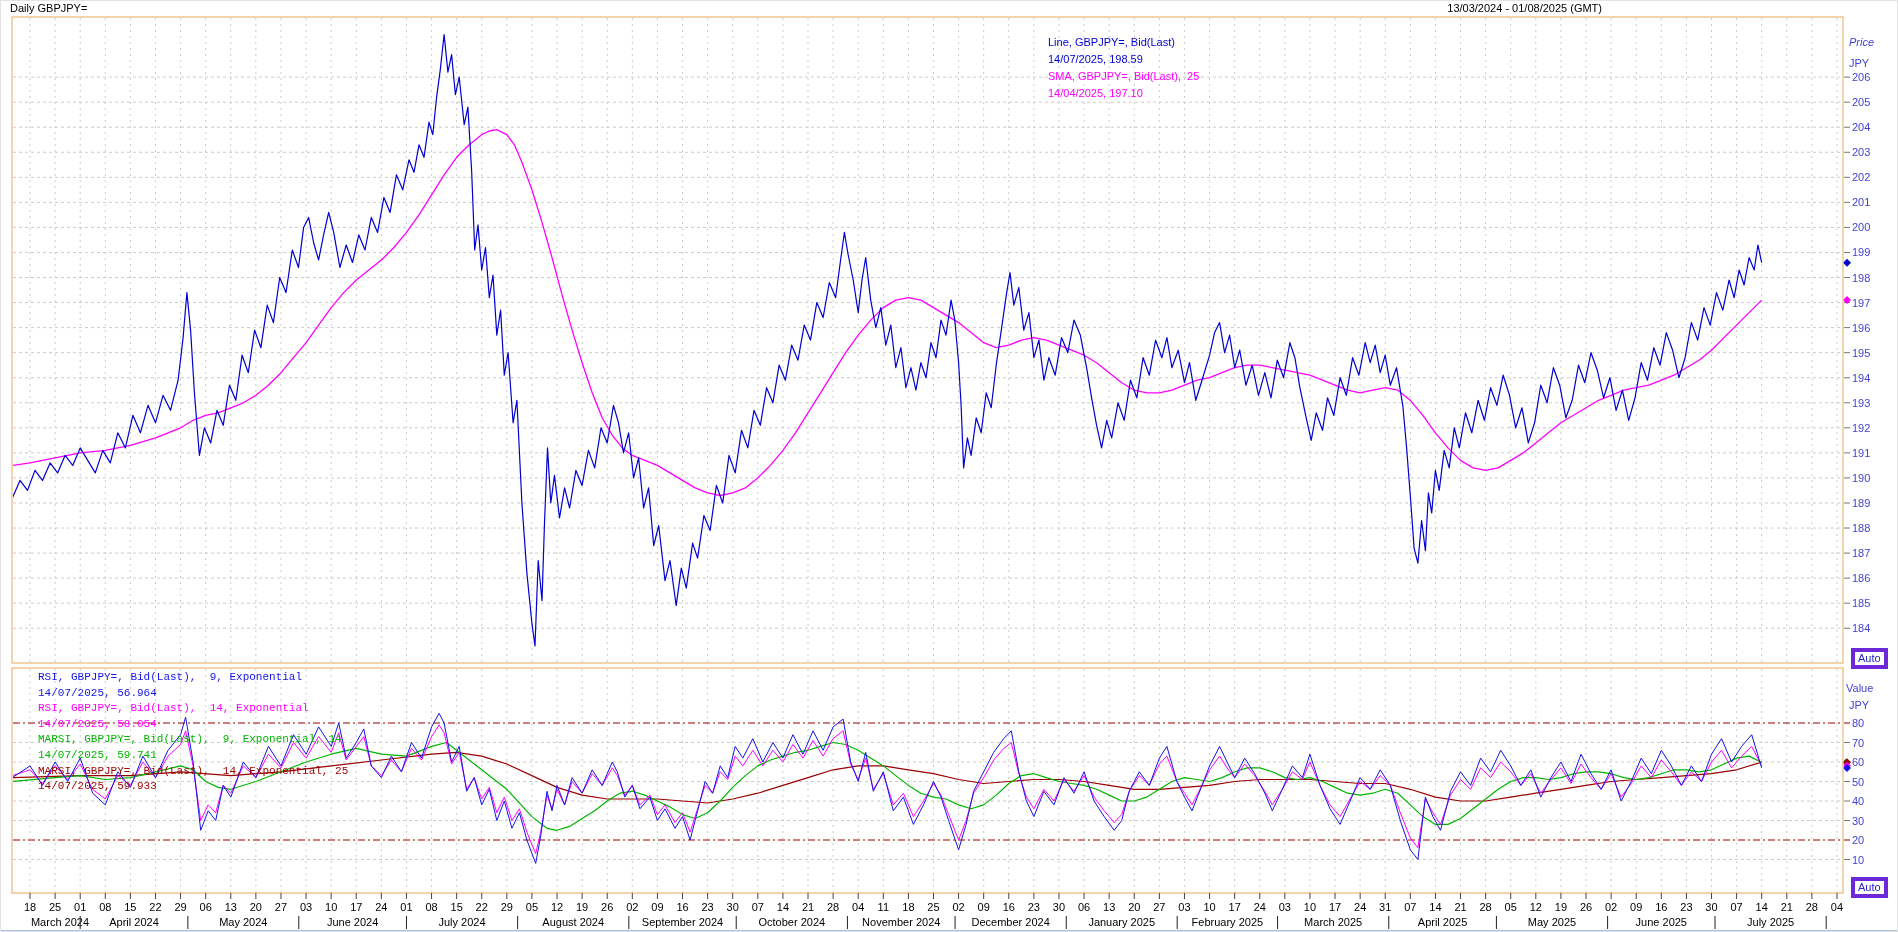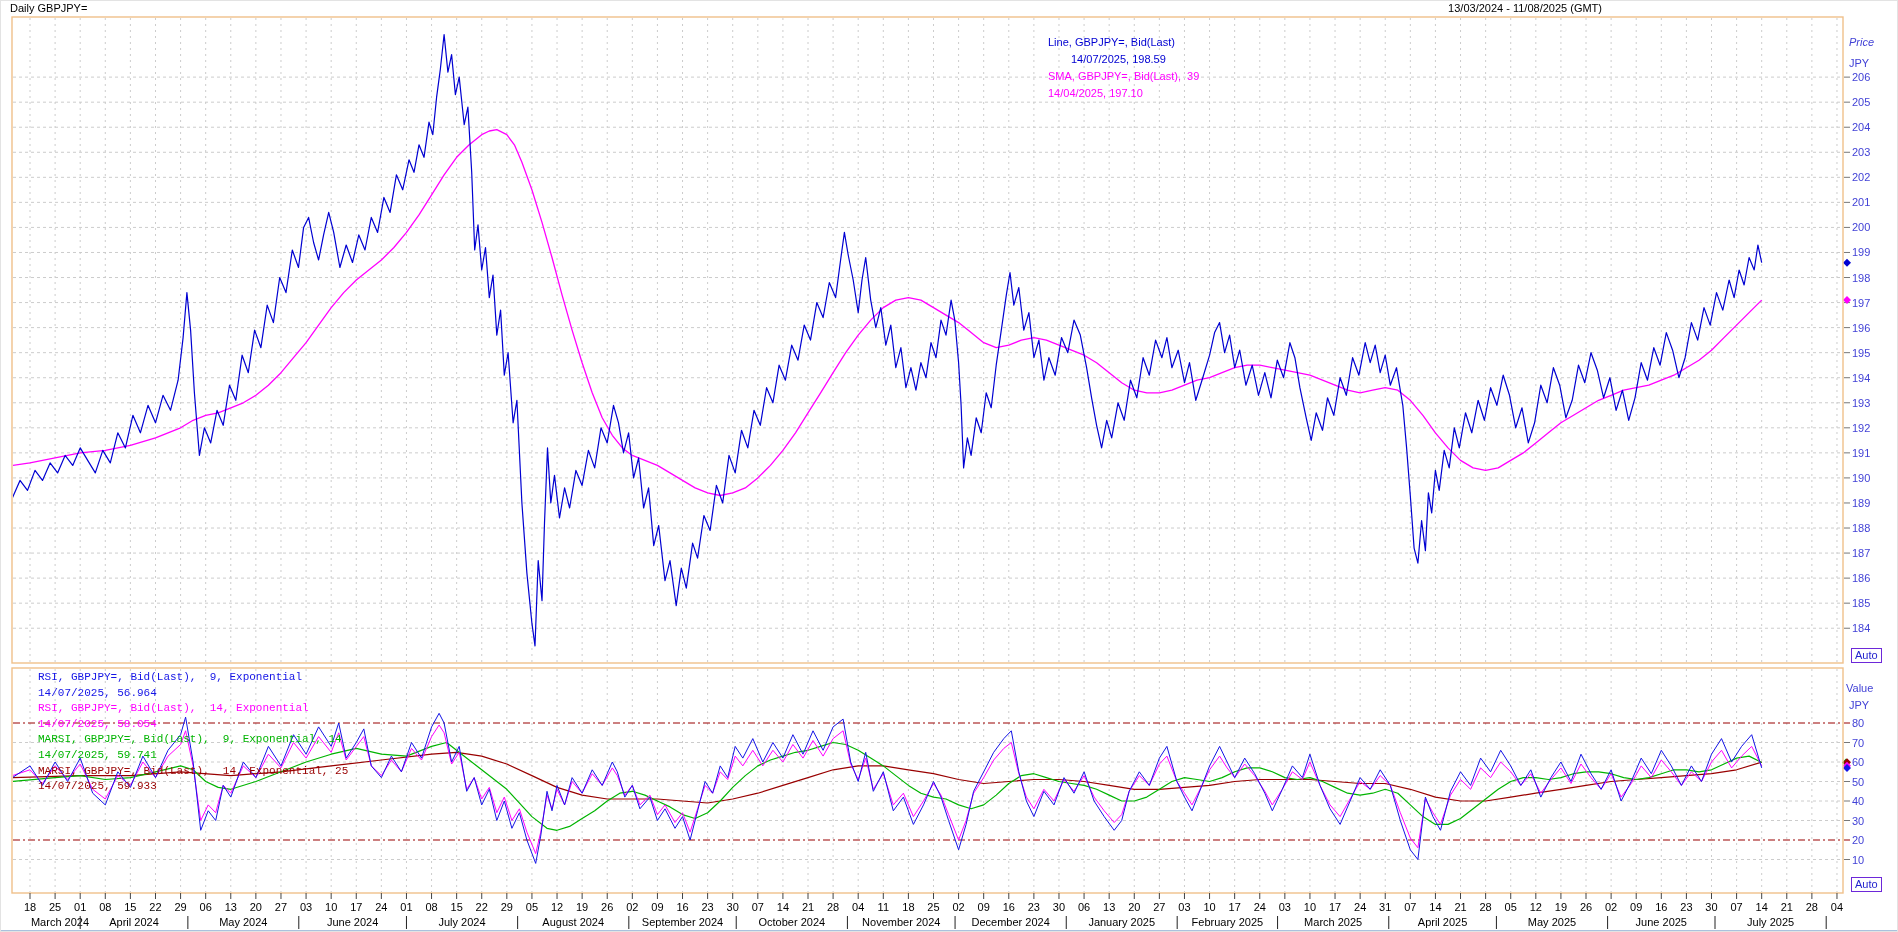--- a/index.html
+++ b/index.html
@@ -11,29 +11,29 @@
   #title{position:absolute;left:10px;top:2px;color:#000;}
   #range{position:absolute;right:6px;top:2px;color:#000;}
   svg{position:absolute;left:0;top:0;z-index:1;}
   svg text{font-family:"Liberation Sans",sans-serif;font-size:11px;}
   .pane-overlay{position:absolute;z-index:2;background:transparent;}
   .txt{position:absolute;z-index:3;white-space:pre;}
   .ax-h{color:#4242d6;}
   .legend{position:absolute;z-index:3;white-space:pre;}
   #main-legend div{height:17px;line-height:17px;}
   #rsi-legend div{height:15.6px;line-height:15.6px;font-family:Liberation Mono, monospace;}
-  .auto-btn{position:absolute;z-index:4;color:#2323cd;border:1px solid #6d28d9;
+  .auto-btn{position:absolute;z-index:4;color:#2323cd;border:4px solid #6d28d9;
             background:#fff;padding:0 3px;height:13px;line-height:13px;box-shadow:0 0 0 1px #fff inset;}
 </style>
 </head>
 <body>
 
 <div id="titlebar">
   <span id="title" class="txt">Daily GBPJPY=</span>
-  <span id="range" class="txt">13/03/2024 - 11/08/2025 (GMT)</span>
+  <span id="range" class="txt">13/03/2024 - 01/08/2025 (GMT)</span>
 </div>
 
 <svg id="cv" width="1898" height="932">
     <defs>
       <clipPath id="c1">
         <rect x="13" y="18" width="1829" height="644"></rect>
       </clipPath>
       <clipPath id="c2">
         <rect x="13" y="669" width="1829" height="223"></rect>
       </clipPath>
@@ -479,17 +479,17 @@
 <div class="pane-overlay" style="left:12px;top:668px;width:1831px;height:225px;"></div>
 
 <div class="txt ax-h" style="left:1849px;top:36px;font-style:italic;">Price</div>
 <div class="txt ax-h" style="left:1849px;top:57px;">JPY</div>
 <div class="txt ax-h" style="left:1846px;top:682px;">Value</div>
 <div class="txt ax-h" style="left:1849px;top:699px;">JPY</div>
 
 <div class="auto-btn" style="left:1851px;top:648px;">Auto</div>
 <div class="auto-btn" style="left:1851px;top:877px;">Auto</div>
 
-<div id="main-legend" class="legend" style="left:1048px;top:34px;"><div style="color: rgb(0, 0, 210);">Line, GBPJPY=, Bid(Last)</div><div style="color: rgb(0, 0, 210); margin-left: 23px;">14/07/2025, 198.59</div><div style="color: rgb(255, 0, 255);">SMA, GBPJPY=, Bid(Last),  39</div><div style="color: rgb(255, 0, 255);">14/04/2025, 197.10</div></div>
+<div id="main-legend" class="legend" style="left:1048px;top:34px;"><div style="color: rgb(0, 0, 210);">Line, GBPJPY=, Bid(Last)</div><div style="color: rgb(0, 0, 210);">14/07/2025, 198.59</div><div style="color: rgb(255, 0, 255);">SMA, GBPJPY=, Bid(Last),  25</div><div style="color: rgb(255, 0, 255);">14/04/2025, 197.10</div></div>
 <div id="rsi-legend" class="legend" style="left:38px;top:670px;"><div style="color: rgb(20, 20, 230);">RSI, GBPJPY=, Bid(Last),  9, Exponential</div><div style="color: rgb(20, 20, 230);">14/07/2025, 56.964</div><div style="color: rgb(255, 0, 255);">RSI, GBPJPY=, Bid(Last),  14, Exponential</div><div style="color: rgb(255, 0, 255);">14/07/2025, 58.054</div><div style="color: rgb(0, 180, 0);">MARSI, GBPJPY=, Bid(Last),  9, Exponential, 14</div><div style="color: rgb(0, 180, 0);">14/07/2025, 59.741</div><div style="color: rgb(153, 0, 0);">MARSI, GBPJPY=, Bid(Last),  14, Exponential, 25</div><div style="color: rgb(153, 0, 0);">14/07/2025, 59.933</div></div>
 
 <div class="bottom-edge"></div>
 <div class="frame"></div>
 
 </body></html>

